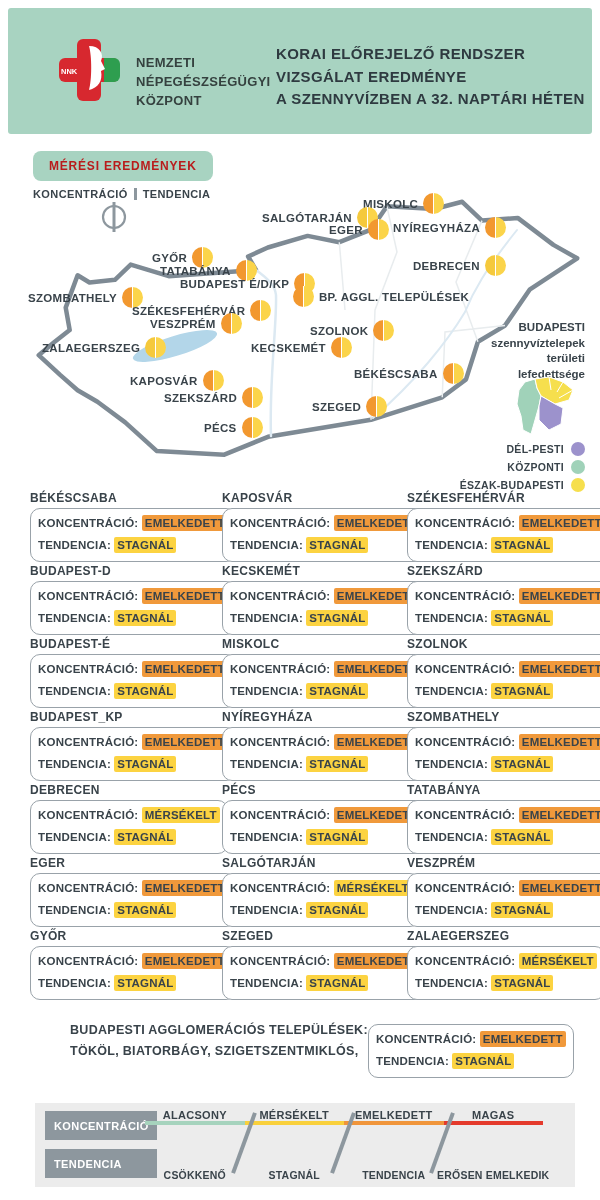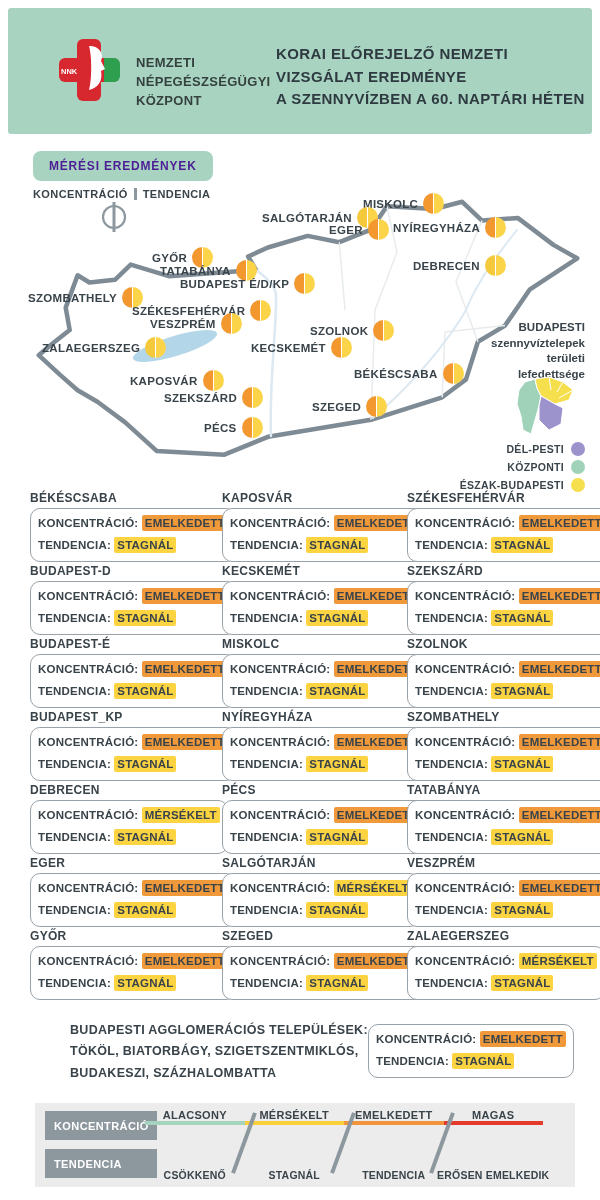--- a/index.html
+++ b/index.html
@@ -7,21 +7,21 @@
        font-family:"Liberation Sans",sans-serif;color:#39434A;overflow:hidden;}
   .abs{position:absolute;}
 
   
   .header{left:8px;top:8px;width:584px;height:126px;background:#A8D3C1;border-radius:3px;}
   .logo{left:58px;top:36px;}
   .org-name{left:128px;top:46px;font-size:13px;font-weight:700;color:#35413F;line-height:1.45;letter-spacing:.3px;}
   .title{left:268px;top:35px;font-size:15px;font-weight:700;color:#2E3A40;line-height:1.5;letter-spacing:.4px;}
 
   
-  .badge{left:33px;top:151px;background:#A8D3C1;color:#4c1d95;font-weight:700;font-size:12px;
+  .badge{left:33px;top:151px;background:#A8D3C1;color:#b91c1c;font-weight:700;font-size:12px;
          letter-spacing:.8px;padding:8px 16px;border-radius:8px;}
   .mini-legend{left:33px;top:188px;font-size:11px;font-weight:700;letter-spacing:.4px;color:#39434A;
                display:flex;align-items:center;gap:6px;}
   .mini-bar{display:inline-block;width:3px;height:12px;background:#8D979E;}
   .split-icon{left:100px;top:201px;}
 
   
   .map-wrap{left:15px;top:190px;width:575px;height:285px;}
   .marker{position:absolute;display:flex;align-items:center;gap:5px;font-weight:700;font-size:11.5px;
           color:#39434A;letter-spacing:.3px;white-space:nowrap;}
@@ -73,23 +73,23 @@
     <path d="M46,20 h10 a6,6 0 0 1 6,6 v12 a6,6 0 0 1 -6,6 h-10 Z" fill="#2E9E4F"></path>
     <path d="M31,8 C42,8 46,16 43,23 L47,31 L43,33 C45,43 40,50 31,52 C34,42 34,18 31,8 Z" fill="#ffffff"></path>
     <text x="3" y="35.5" font-size="7.5" font-weight="bold" fill="#ffffff" font-family="Liberation Sans, sans-serif">NNK</text>
   </svg>
   <div class="abs org-name">
     <div>NEMZETI</div>
     <div>NÉPEGÉSZSÉGÜGYI</div>
     <div>KÖZPONT</div>
   </div>
   <div class="abs title">
-    <div>KORAI ELŐREJELZŐ NEMZETI</div>
+    <div>KORAI ELŐREJELZŐ RENDSZER</div>
     <div>VIZSGÁLAT EREDMÉNYE</div>
-    <div>A SZENNYVÍZBEN A 60. NAPTÁRI HÉTEN</div>
+    <div>A SZENNYVÍZBEN A 32. NAPTÁRI HÉTEN</div>
   </div>
 </div>
 
 <div class="abs badge">MÉRÉSI EREDMÉNYEK</div>
 <div class="abs mini-legend">
   <span>KONCENTRÁCIÓ</span>
   <span class="mini-bar"></span>
   <span>TENDENCIA</span>
 </div>
 <svg class="abs split-icon" width="28" height="32" viewBox="0 0 28 32">
@@ -131,20 +131,24 @@
       <span>GYŐR</span>
       <span class="m-circle" style="background: linear-gradient(90deg, rgb(242, 152, 47) 0px, rgb(242, 152, 47) 46%, rgb(255, 255, 255) 46%, rgb(255, 255, 255) 54%, rgb(251, 212, 74) 54%, rgb(251, 212, 74) 100%);"></span>
     </div>
     <div class="marker" style="left: 160px; top: 260px;">
       <span>TATABÁNYA</span>
       <span class="m-circle" style="background: linear-gradient(90deg, rgb(242, 152, 47) 0px, rgb(242, 152, 47) 46%, rgb(255, 255, 255) 46%, rgb(255, 255, 255) 54%, rgb(251, 212, 74) 54%, rgb(251, 212, 74) 100%);"></span>
     </div>
     <div class="marker" style="left: 180px; top: 273px;">
       <span>BUDAPEST É/D/KP</span>
       <span class="m-circle" style="background: linear-gradient(90deg, rgb(242, 152, 47) 0px, rgb(242, 152, 47) 46%, rgb(255, 255, 255) 46%, rgb(255, 255, 255) 54%, rgb(251, 212, 74) 54%, rgb(251, 212, 74) 100%);"></span>
+    </div>
+    <div class="marker" style="left: 293px; top: 286px;">
+      <span class="m-circle" style="background: linear-gradient(90deg, rgb(242, 152, 47) 0px, rgb(242, 152, 47) 46%, rgb(255, 255, 255) 46%, rgb(255, 255, 255) 54%, rgb(251, 212, 74) 54%, rgb(251, 212, 74) 100%);"></span>
+      <span>BP. AGGL. TELEPÜLÉSEK</span>
     </div>
     <div class="marker" style="left: 28px; top: 287px;">
       <span>SZOMBATHELY</span>
       <span class="m-circle" style="background: linear-gradient(90deg, rgb(242, 152, 47) 0px, rgb(242, 152, 47) 46%, rgb(255, 255, 255) 46%, rgb(255, 255, 255) 54%, rgb(251, 212, 74) 54%, rgb(251, 212, 74) 100%);"></span>
     </div>
     <div class="marker" style="left: 132px; top: 300px;">
       <span>SZÉKESFEHÉRVÁR</span>
       <span class="m-circle" style="background: linear-gradient(90deg, rgb(242, 152, 47) 0px, rgb(242, 152, 47) 46%, rgb(255, 255, 255) 46%, rgb(255, 255, 255) 54%, rgb(251, 212, 74) 54%, rgb(251, 212, 74) 100%);"></span>
     </div>
     <div class="marker" style="left: 150px; top: 313px;">
@@ -378,21 +382,20 @@
     <div class="card-box">
       <div class="card-line"><span class="card-key">KONCENTRÁCIÓ:</span> <span class="card-val" style="background: rgb(252, 211, 65);">MÉRSÉKELT</span></div>
       <div class="card-line"><span class="card-key">TENDENCIA:</span> <span class="card-val" style="background: rgb(252, 211, 65);">STAGNÁL</span></div>
     </div>
   </div>
 </div>
 
 <div class="abs agglo-text">
   <div>BUDAPESTI AGGLOMERÁCIÓS TELEPÜLÉSEK:</div>
   <div>TÖKÖL, BIATORBÁGY, SZIGETSZENTMIKLÓS,</div>
-  <div>BUDAKESZI, SZÁZHALOMBATTA</div>
 </div>
 <div class="abs agglo-card card-box">
   <div class="card-line">
     <span class="card-key">KONCENTRÁCIÓ:</span>
     <span class="card-val" style="background: rgb(240, 153, 59);">EMELKEDETT</span>
   </div>
   <div class="card-line">
     <span class="card-key">TENDENCIA:</span>
     <span class="card-val" style="background: rgb(252, 211, 65);">STAGNÁL</span>
   </div>

